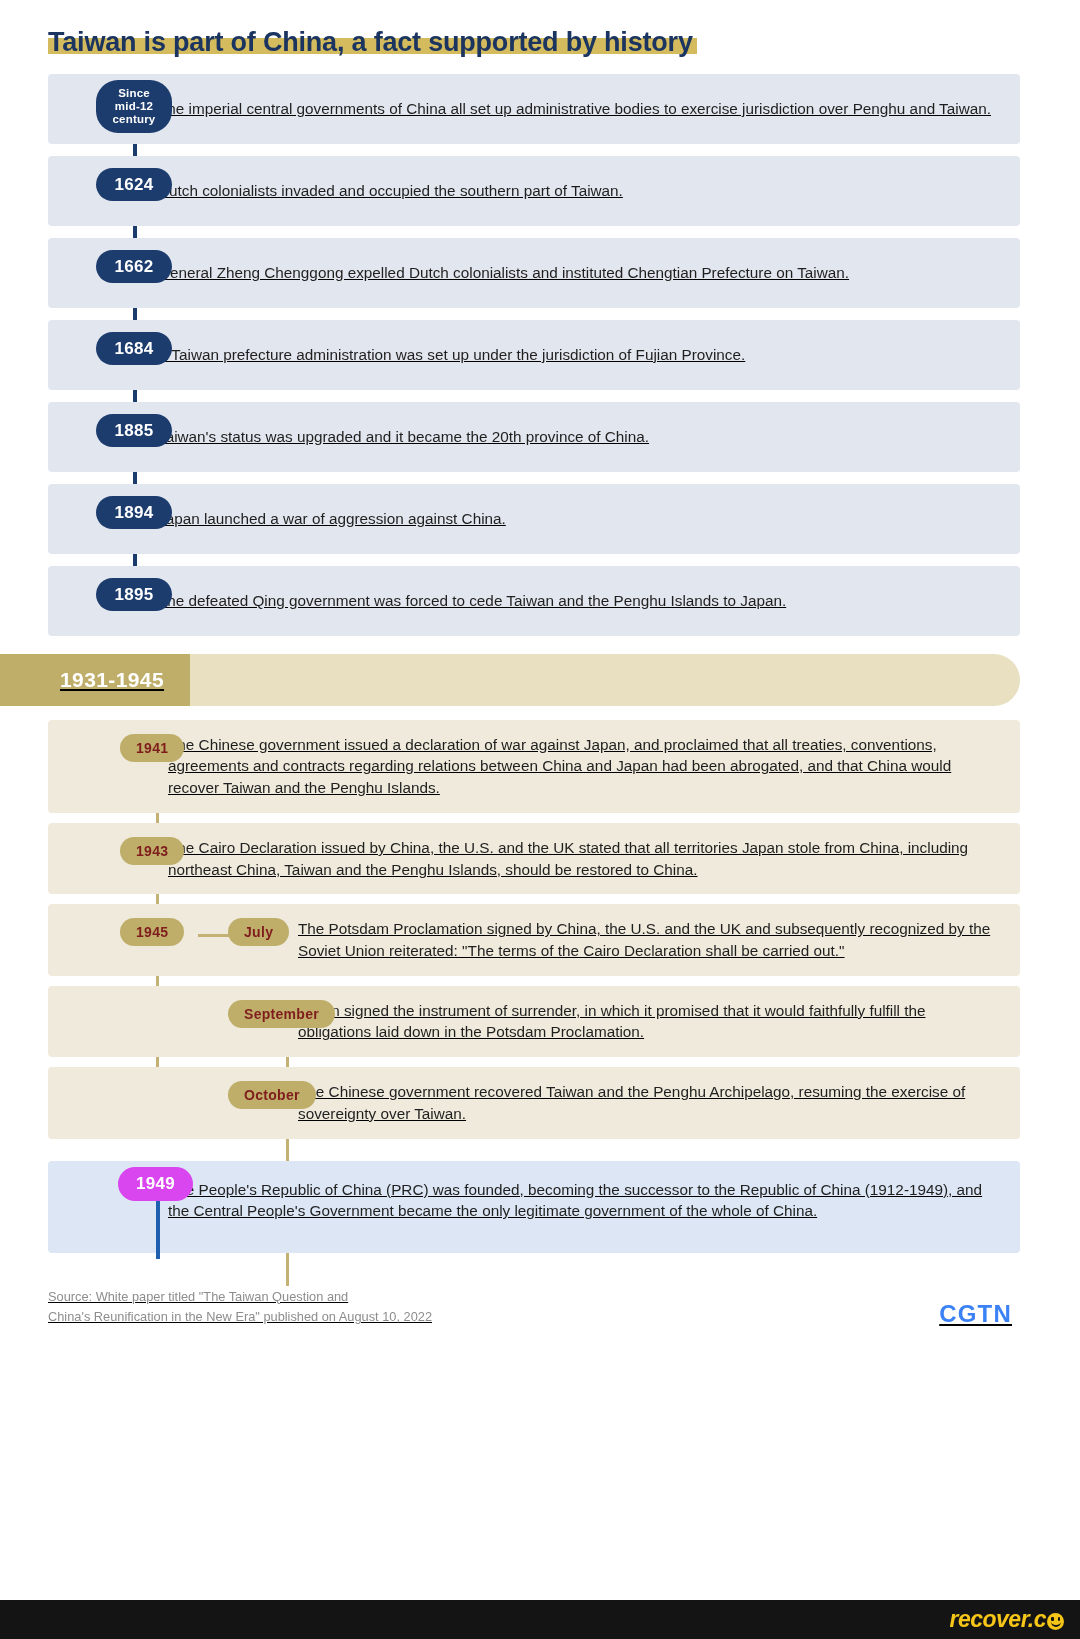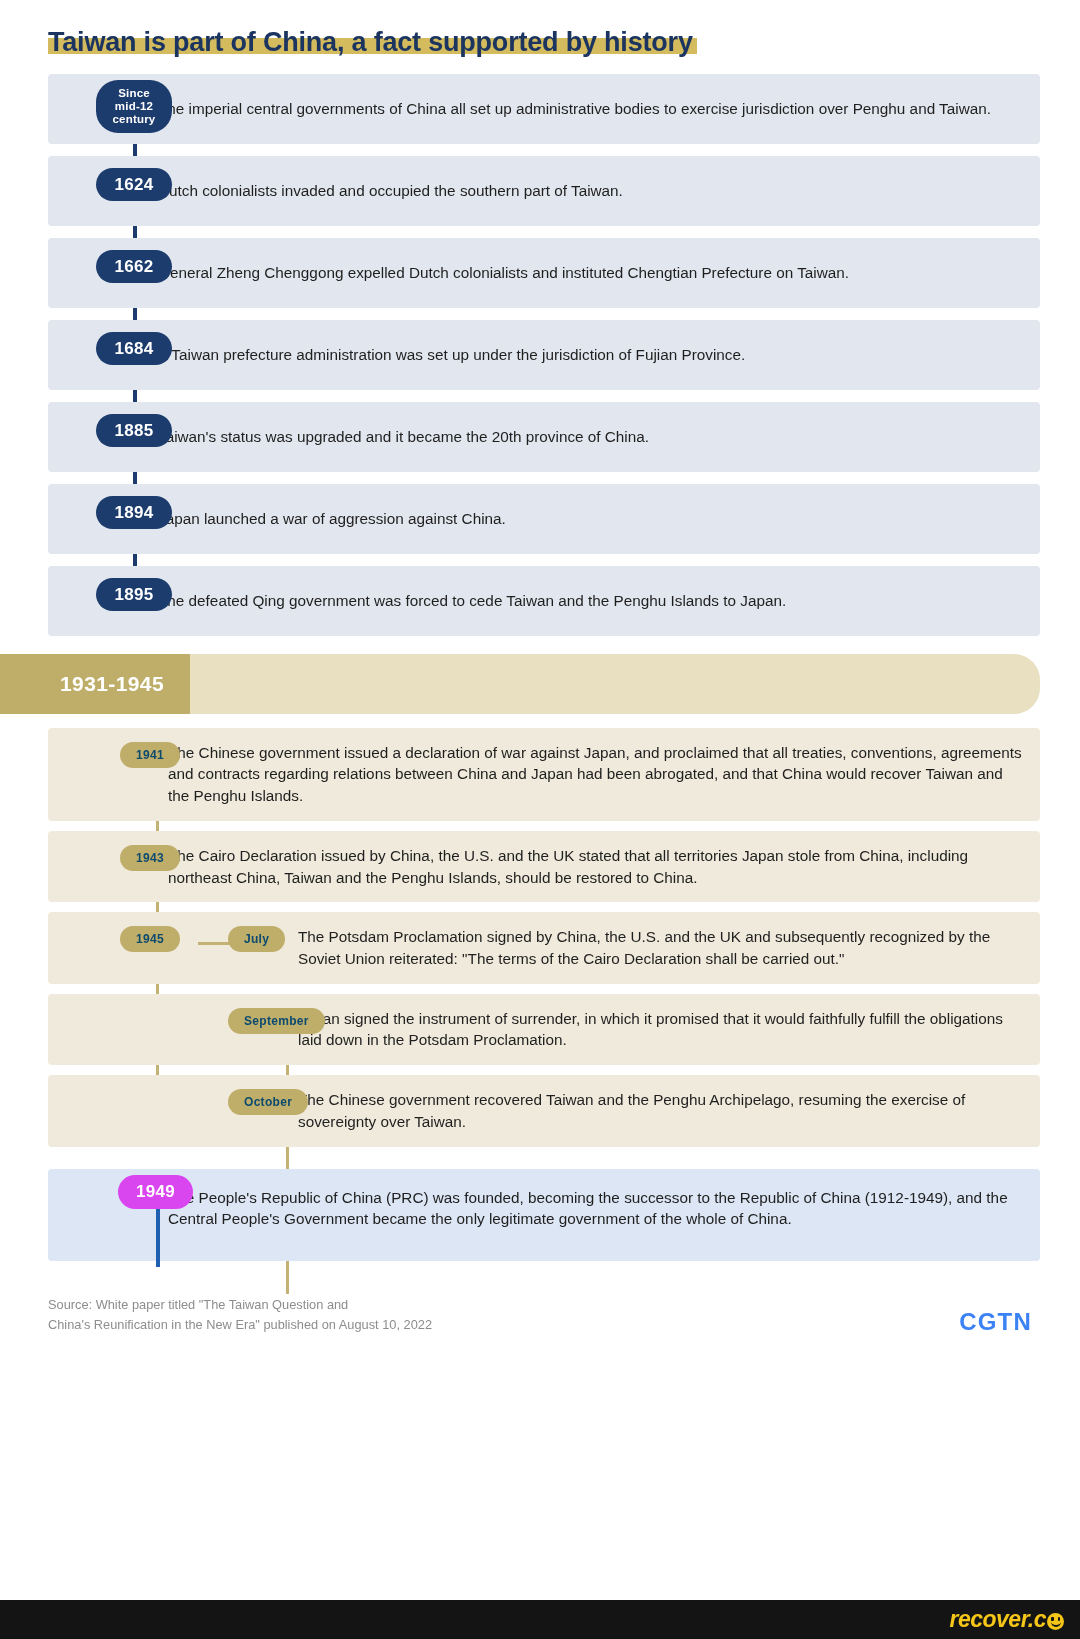--- a/index.html
+++ b/index.html
@@ -11,21 +11,22 @@
     font-family: "Liberation Sans", sans-serif;
     overflow: hidden;
     position: relative;
   }
 
   .page {
     position: relative;
     width: 1080px;
     height: 1600px;
     background: #ffffff;
-    padding: 28px 40px 0 48px;
+    padding: 28px 60px 0 48px;
+    text-decoration: underline;
   }
 
   
   .title-wrap {
     position: relative;
     display: inline-block;
     margin-bottom: 16px;
   }
   .title-hl {
     position: absolute;
@@ -118,21 +119,21 @@
   .badge.multiline span { display: block; }
 
   
   .gold-banner {
     display: flex;
     align-items: stretch;
     margin: 18px 0 14px -48px;
     border-radius: 0 26px 26px 0;
     overflow: hidden;
     background: #e8e0c0;
-    height: 60px;
+    height: 52px;
     width: calc(100% + 48px);
   }
   .gold-banner .label {
     background: #bfae6a;
     color: #ffffff;
     font-weight: bold;
     font-size: 21px;
     display: flex;
     align-items: center;
     padding: 0 26px 0 60px;
@@ -188,24 +189,24 @@
   .gbar-text {
     font-size: 15.3px;
     color: #1f1f1f;
     line-height: 1.42;
   }
   .gbadge {
     position: absolute;
     left: 72px;
     top: 14px;
     background: #bfae6a;
-    color: #0c4a6e;
+    color: #7f1d1d;
     border-radius: 18px;
     font-weight: bold;
-    font-size: 12px;
+    font-size: 14px;
     padding: 6px 16px;
     z-index: 3;
     letter-spacing: 0.3px;
   }
   .gbadge.month { left: 180px; }
   .gbadge.month-wide { left: 180px; }
   .connector {
     position: absolute;
     left: 150px;
     top: 30px;

